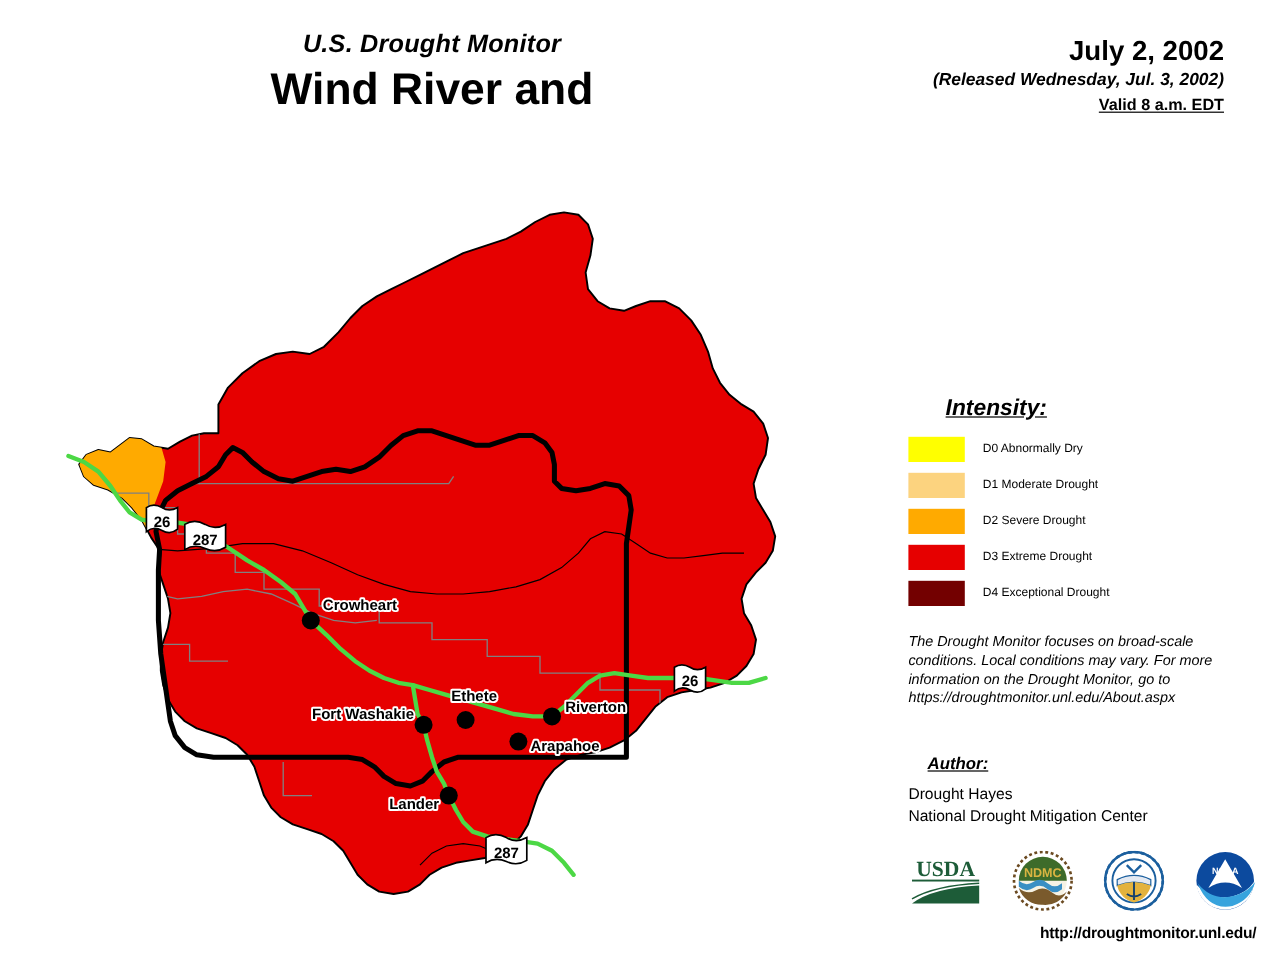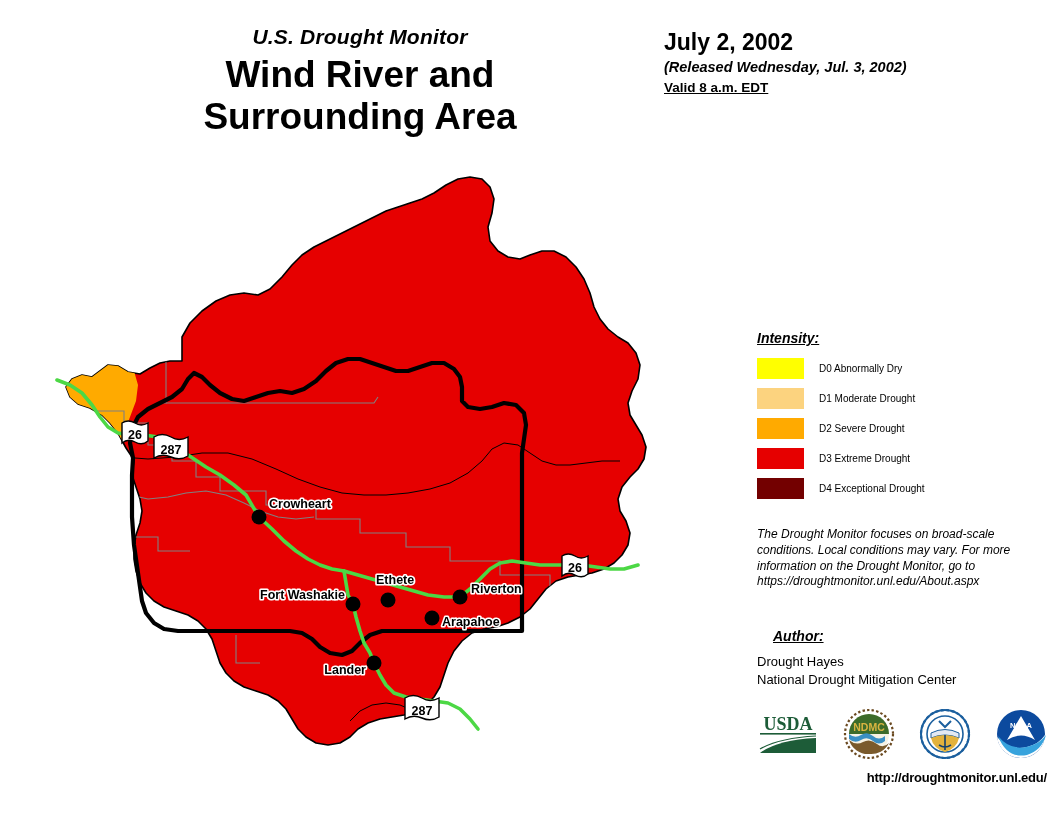--- a/index.html
+++ b/index.html
@@ -6,36 +6,36 @@
   html,body{margin:0;padding:0;background:#ffffff;}
   body{width:1056px;height:816px;position:relative;overflow:hidden;
        font-family:"Liberation Sans","DejaVu Sans",sans-serif;color:#000;}
 
   
   #header-title-block{position:absolute;left:0;top:26px;width:680px;text-align:center;padding-left:20px;}
   #dm-eyebrow{font-size:21px;font-weight:bold;font-style:italic;letter-spacing:.2px;line-height:1;}
   #map-title{font-size:37px;font-weight:bold;line-height:1.14;margin-top:7px;}
   #map-title div{white-space:nowrap;}
 
-  #header-date-block{position:absolute;left:664px;top:30px;width:330px;text-align:left;}
+  #header-date-block{position:absolute;left:690px;top:30px;width:330px;text-align:right;}
   #issue-date{font-size:23px;font-weight:bold;line-height:1.1;}
   #released-date{font-size:14.5px;font-weight:bold;font-style:italic;margin-top:5px;line-height:1.1;}
   #valid-time{font-size:13.5px;font-weight:bold;margin-top:5px;line-height:1.1;text-decoration:underline;}
 
   
   #map-panel{position:absolute;left:30px;top:165px;width:700px;height:625px;}
   #map-svg{display:block;width:700px;height:625px;}
   .city-label{font-family:"Liberation Sans",sans-serif;font-size:12.5px;font-weight:bold;
               fill:#000;paint-order:stroke;stroke:#ffffff;stroke-width:3.2px;stroke-linejoin:round;}
   .shield-num{font-family:"Liberation Sans",sans-serif;font-size:12.5px;font-weight:bold;fill:#000;text-anchor:middle;}
 
   
   #legend-panel{position:absolute;left:757px;top:330px;width:290px;}
-  #legend-heading{font-size:14px;font-weight:bold;font-style:italic;text-decoration:underline;
-                  margin-bottom:11px;}
+  #legend-heading{font-size:19px;font-weight:bold;font-style:italic;text-decoration:underline;
+                  margin-bottom:11px;margin-left:31px;}
   .legend-row{display:flex;align-items:center;height:23px;margin-bottom:7px;}
   .legend-swatch{width:47px;height:21px;flex:0 0 47px;}
   .legend-text{font-size:10px;margin-left:15px;white-space:nowrap;line-height:1;}
 
   
   #disclaimer{position:absolute;left:757px;top:527px;width:276px;
               font-size:12px;font-style:italic;line-height:1.32;}
 
   
   #author-panel{position:absolute;left:757px;top:628px;width:290px;}
@@ -52,21 +52,20 @@
   #site-url{position:absolute;left:757px;top:770px;width:290px;text-align:right;
             font-size:13px;font-weight:bold;letter-spacing:-.2px;white-space:nowrap;}
 </style>
 </head>
 <body>
 
 <div id="header-title-block">
   <div id="dm-eyebrow">U.S. Drought Monitor</div>
   <div id="map-title">
     <div>Wind River and</div>
-    <div>Surrounding Area</div>
   </div>
 </div>
 
 <div id="header-date-block">
   <div id="issue-date">July 2, 2002</div>
   <div id="released-date">(Released Wednesday, Jul. 3, 2002)</div>
   <div id="valid-time">Valid 8 a.m. EDT</div>
 </div>
 
 <div id="map-panel">

